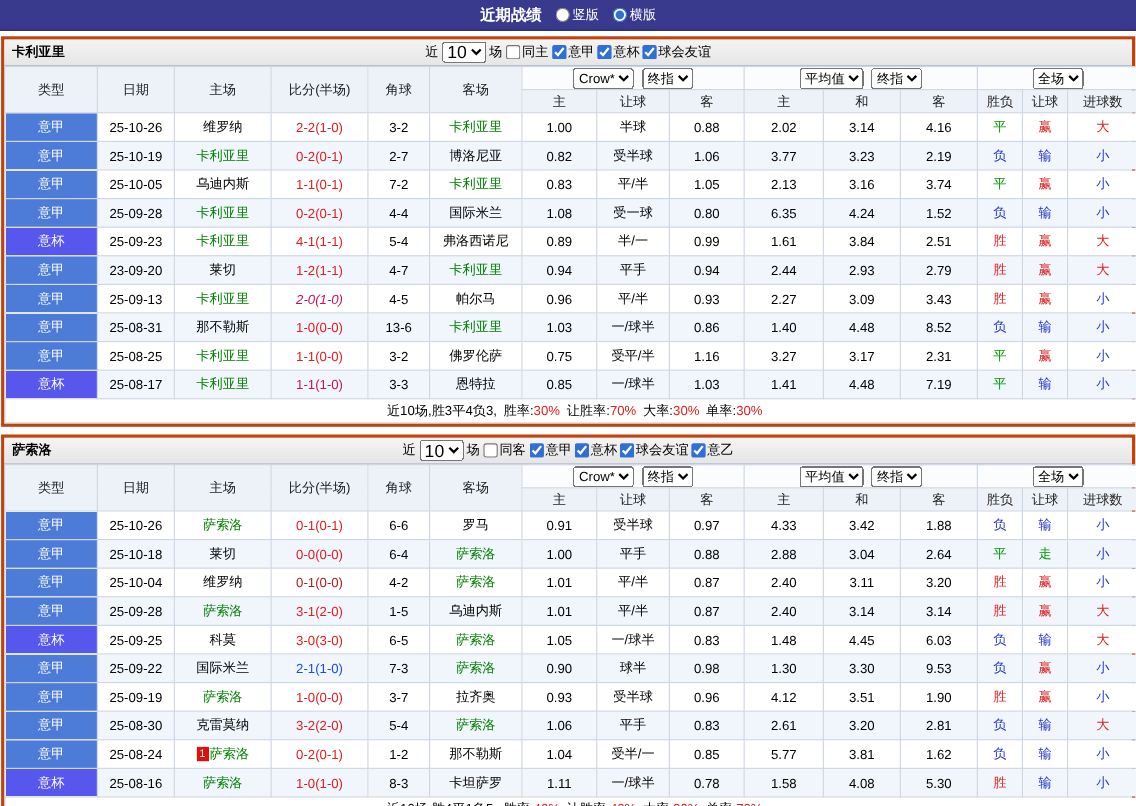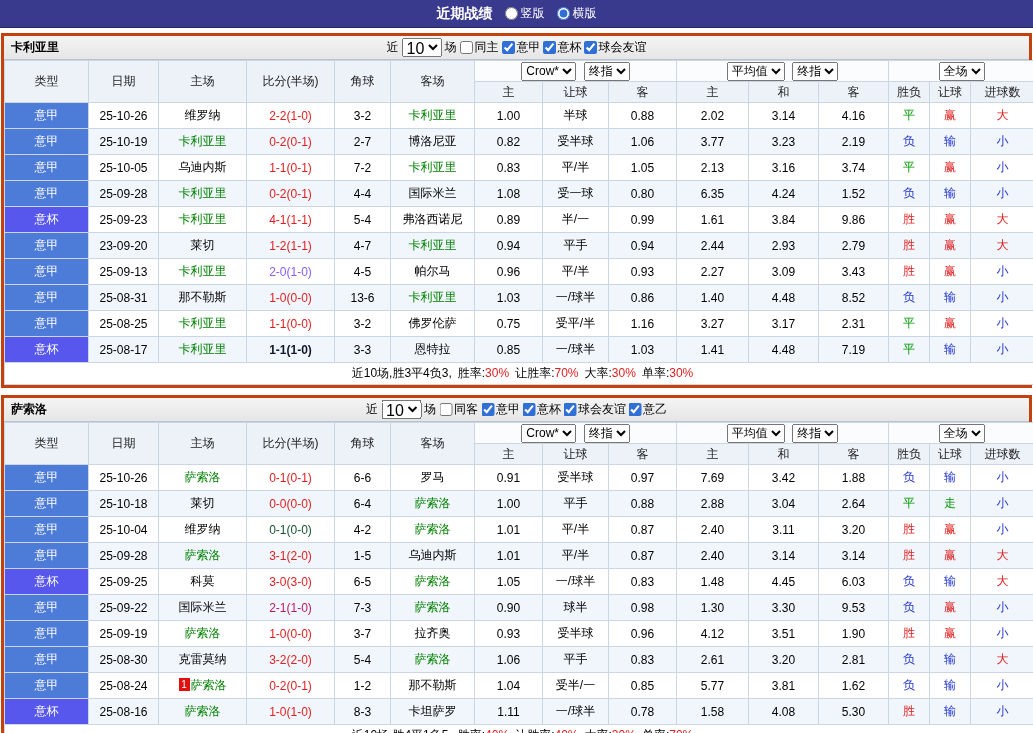--- a/index.html
+++ b/index.html
@@ -219,21 +219,21 @@
             <td>25-09-23</td>
             <td><span style="color: rgb(0, 128, 0);">卡利亚里</span></td>
             <td class="cell-score" style="color: rgb(224, 32, 32);">4-1(1-1)</td>
             <td>5-4</td>
             <td><span>弗洛西诺尼</span></td>
             <td>0.89</td>
             <td>半/一</td>
             <td>0.99</td>
             <td>1.61</td>
             <td>3.84</td>
-            <td>9.86</td>
+            <td>2.51</td>
             <td class="cell-res" style="color: rgb(224, 32, 32);">胜</td>
             <td class="cell-res" style="color: rgb(224, 32, 32);">赢</td>
             <td class="cell-res" style="color: rgb(224, 32, 32);">大</td>
           </tr>
           <tr>
             <td class="cell-type" style="background: rgb(77, 123, 216);">意甲</td>
             <td>23-09-20</td>
             <td><span>莱切</span></td>
             <td class="cell-score" style="color: rgb(224, 32, 32);">1-2(1-1)</td>
             <td>4-7</td>
@@ -245,21 +245,21 @@
             <td>2.93</td>
             <td>2.79</td>
             <td class="cell-res" style="color: rgb(224, 32, 32);">胜</td>
             <td class="cell-res" style="color: rgb(224, 32, 32);">赢</td>
             <td class="cell-res" style="color: rgb(224, 32, 32);">大</td>
           </tr>
           <tr>
             <td class="cell-type" style="background: rgb(77, 123, 216);">意甲</td>
             <td>25-09-13</td>
             <td><span style="color: rgb(0, 128, 0);">卡利亚里</span></td>
-            <td class="cell-score" style="color: #8b5cf6;">2-0(1-0)</td>
+            <td class="cell-score" style="color: #be185d; font-style: italic;">2-0(1-0)</td>
             <td>4-5</td>
             <td><span>帕尔马</span></td>
             <td>0.96</td>
             <td>平/半</td>
             <td>0.93</td>
             <td>2.27</td>
             <td>3.09</td>
             <td>3.43</td>
             <td class="cell-res" style="color: rgb(224, 32, 32);">胜</td>
             <td class="cell-res" style="color: rgb(224, 32, 32);">赢</td>
@@ -296,21 +296,21 @@
             <td>3.17</td>
             <td>2.31</td>
             <td class="cell-res" style="color: rgb(0, 153, 0);">平</td>
             <td class="cell-res" style="color: rgb(224, 32, 32);">赢</td>
             <td class="cell-res" style="color: rgb(34, 51, 204);">小</td>
           </tr>
           <tr>
             <td class="cell-type" style="background: rgb(87, 87, 238);">意杯</td>
             <td>25-08-17</td>
             <td><span style="color: rgb(0, 128, 0);">卡利亚里</span></td>
-            <td class="cell-score" style="color: #0f172a; font-weight: bold;">1-1(1-0)</td>
+            <td class="cell-score" style="color: #be185d;">1-1(1-0)</td>
             <td>3-3</td>
             <td><span>恩特拉</span></td>
             <td>0.85</td>
             <td>一/球半</td>
             <td>1.03</td>
             <td>1.41</td>
             <td>4.48</td>
             <td>7.19</td>
             <td class="cell-res" style="color: rgb(0, 153, 0);">平</td>
             <td class="cell-res" style="color: rgb(34, 51, 204);">输</td>
@@ -408,21 +408,21 @@
           <tr>
             <td class="cell-type" style="background: rgb(77, 123, 216);">意甲</td>
             <td>25-10-26</td>
             <td><span style="color: rgb(0, 128, 0);">萨索洛</span></td>
             <td class="cell-score" style="color: rgb(224, 32, 32);">0-1(0-1)</td>
             <td>6-6</td>
             <td><span>罗马</span></td>
             <td>0.91</td>
             <td>受半球</td>
             <td>0.97</td>
-            <td>7.69</td>
+            <td>4.33</td>
             <td>3.42</td>
             <td>1.88</td>
             <td class="cell-res" style="color: rgb(34, 51, 204);">负</td>
             <td class="cell-res" style="color: rgb(34, 51, 204);">输</td>
             <td class="cell-res" style="color: rgb(34, 51, 204);">小</td>
           </tr>
           <tr>
             <td class="cell-type" style="background: rgb(77, 123, 216);">意甲</td>
             <td>25-10-18</td>
             <td><span>莱切</span></td>
@@ -436,21 +436,21 @@
             <td>3.04</td>
             <td>2.64</td>
             <td class="cell-res" style="color: rgb(0, 153, 0);">平</td>
             <td class="cell-res" style="color: rgb(0, 153, 0);">走</td>
             <td class="cell-res" style="color: rgb(34, 51, 204);">小</td>
           </tr>
           <tr>
             <td class="cell-type" style="background: rgb(77, 123, 216);">意甲</td>
             <td>25-10-04</td>
             <td><span>维罗纳</span></td>
-            <td class="cell-score" style="color: #14532d;">0-1(0-0)</td>
+            <td class="cell-score" style="color: #b91c1c;">0-1(0-0)</td>
             <td>4-2</td>
             <td><span style="color: rgb(0, 128, 0);">萨索洛</span></td>
             <td>1.01</td>
             <td>平/半</td>
             <td>0.87</td>
             <td>2.40</td>
             <td>3.11</td>
             <td>3.20</td>
             <td class="cell-res" style="color: rgb(224, 32, 32);">胜</td>
             <td class="cell-res" style="color: rgb(224, 32, 32);">赢</td>
@@ -487,21 +487,21 @@
             <td>4.45</td>
             <td>6.03</td>
             <td class="cell-res" style="color: rgb(34, 51, 204);">负</td>
             <td class="cell-res" style="color: rgb(34, 51, 204);">输</td>
             <td class="cell-res" style="color: rgb(224, 32, 32);">大</td>
           </tr>
           <tr>
             <td class="cell-type" style="background: rgb(77, 123, 216);">意甲</td>
             <td>25-09-22</td>
             <td><span>国际米兰</span></td>
-            <td class="cell-score" style="color: #be185d;">2-1(1-0)</td>
+            <td class="cell-score" style="color: #1d4ed8;">2-1(1-0)</td>
             <td>7-3</td>
             <td><span style="color: rgb(0, 128, 0);">萨索洛</span></td>
             <td>0.90</td>
             <td>球半</td>
             <td>0.98</td>
             <td>1.30</td>
             <td>3.30</td>
             <td>9.53</td>
             <td class="cell-res" style="color: rgb(34, 51, 204);">负</td>
             <td class="cell-res" style="color: rgb(224, 32, 32);">赢</td>

